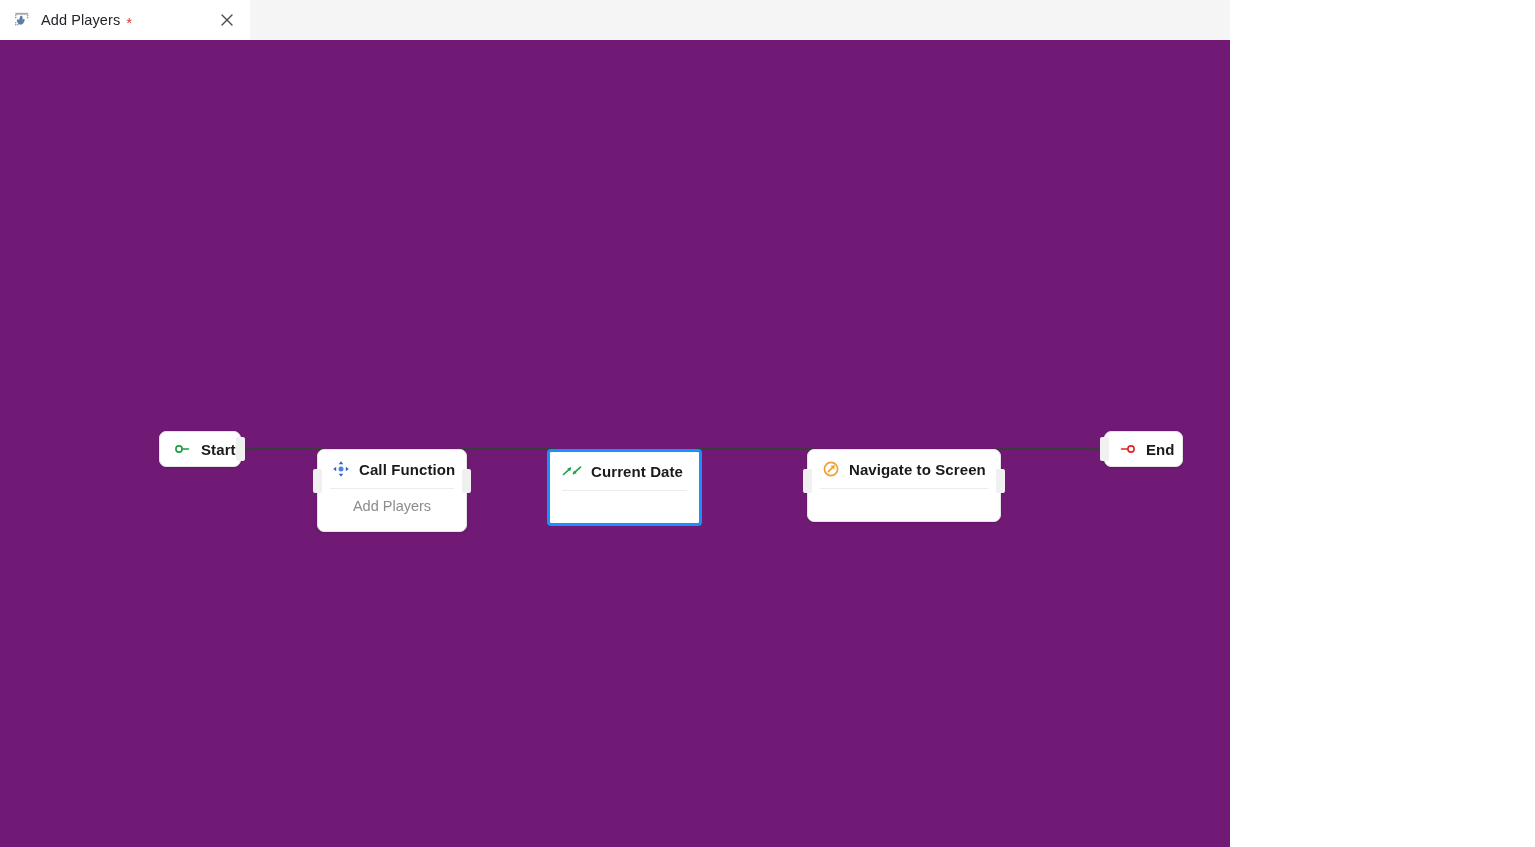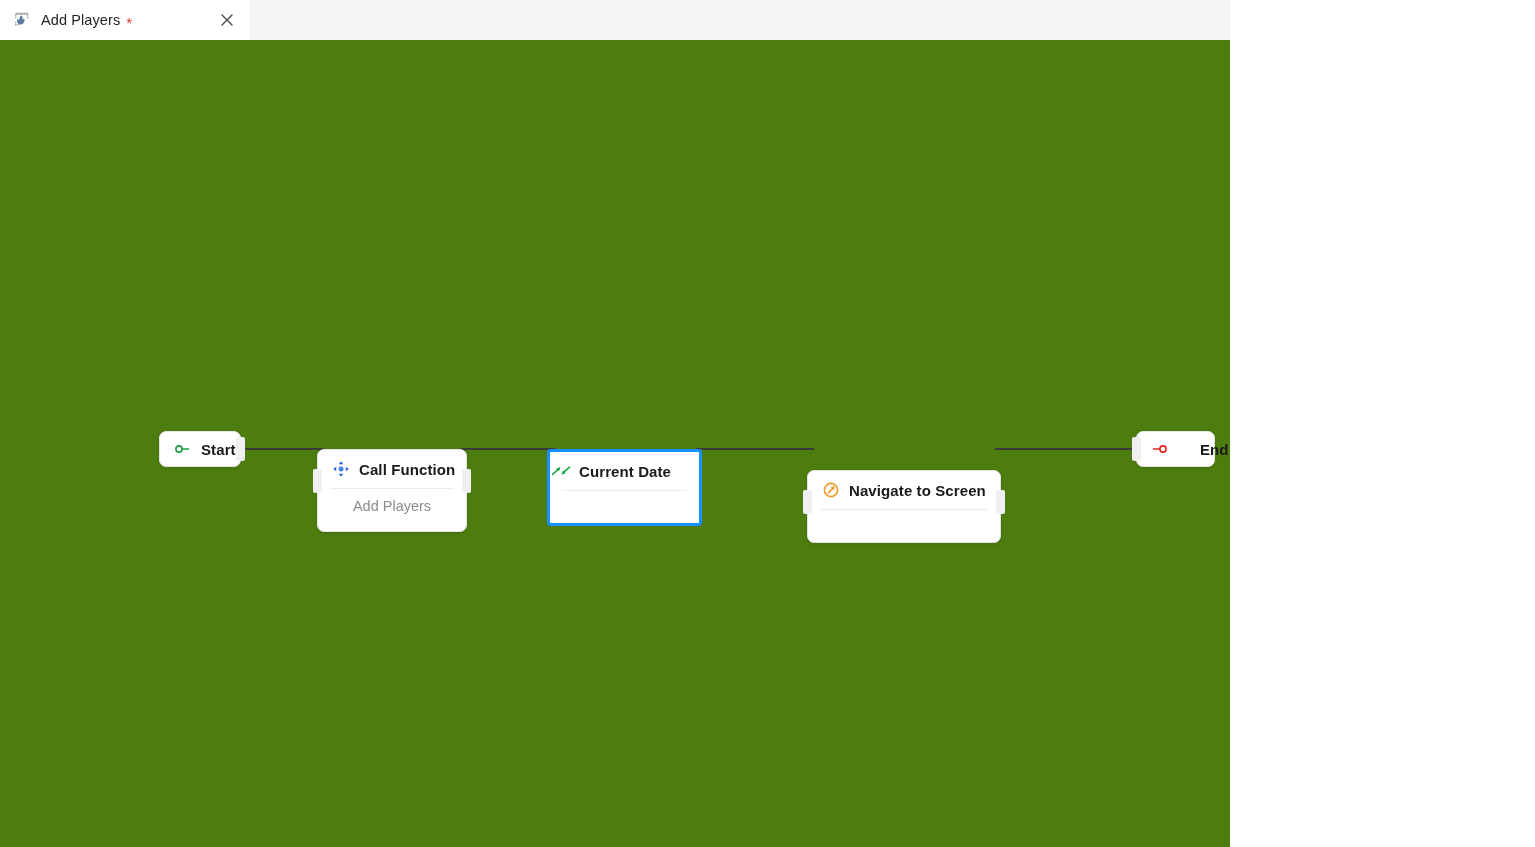--- a/index.html
+++ b/index.html
@@ -77,23 +77,22 @@
     user-select: none;
     white-space: nowrap;
   }
 
   
   #canvas {
     position: absolute;
     left: 0; top: 40px;
     width: 1230px;
     height: 807px;
-    background: #4d7c0f;
+    background: #701a75;
     overflow: hidden;
-    text-align: center;
   }
 
   
   .node {
     position: absolute;
     background: #ffffff;
     border: 1px solid #e4e4e4;
     border-radius: 7px;
     box-shadow: 0 1px 3px rgba(0,0,0,.13);
     box-sizing: border-box;
@@ -259,54 +258,54 @@
       </span>
       <span class="node-title">Call Function</span>
     </div>
     <div class="node-sep"></div>
     <div class="node-sub">Add Players</div>
     <span class="port left" style="top:31px;"></span>
     <span class="port right" style="top:31px;"></span>
   </div>
 
   <div class="node selected" style="left:547px; top:409px; width:155px; height:77px;">
-    <div class="node-head" style="padding-left:0;">
+    <div class="node-head" style="padding-left:12px;">
       <span class="node-icon wide">
         <svg viewBox="0 0 20 18" width="20" height="18">
           <g stroke="#18a846" stroke-width="1.7" fill="none" stroke-linecap="round">
             <path d="M1.5 12.5 L8.2 6.3"></path>
             <path d="M18.5 5.2 L11.6 11.4"></path>
           </g>
           <path d="M9.4 5.2 L8.0 9.2 L5.2 6.6 Z" fill="#18a846"></path>
           <path d="M10.6 12.6 L12.0 8.6 L14.8 11.2 Z" fill="#18a846"></path>
         </svg>
       </span>
       <span class="node-title">Current Date</span>
     </div>
     <div class="node-sep"></div>
     <div class="node-sub"></div>
   </div>
 
-  <div class="node" style="left:807px; top:430px; width:194px; height:73px;">
+  <div class="node" style="left:807px; top:409px; width:194px; height:73px;">
     <div class="node-head">
       <span class="node-icon">
         <svg viewBox="0 0 18 18" width="18" height="18">
           <circle cx="9" cy="9" r="6.6" fill="none" stroke="#f0a030" stroke-width="1.7"></circle>
           <path d="M11.9 6.1 L6.4 11.6" stroke="#f0a030" stroke-width="1.7" stroke-linecap="round"></path>
           <path d="M12.4 5.6 L12.3 9.6 L8.4 5.7 Z" fill="#f0a030"></path>
         </svg>
       </span>
       <span class="node-title">Navigate to Screen</span>
     </div>
     <div class="node-sep"></div>
     <span class="port left" style="top:31px;"></span>
     <span class="port right" style="top:31px;"></span>
   </div>
 
-  <div class="node small" style="left:1136px; top:391px; width:79px;gap:22px;">
+  <div class="node small" style="left:1104px; top:391px; width:79px;">
     <span class="node-icon">
       <svg viewBox="0 0 18 18" width="18" height="18">
         <path d="M2.5 9 H8.6" stroke="#e62020" stroke-width="1.6" stroke-linecap="round"></path>
         <circle cx="12" cy="9" r="3.1" fill="none" stroke="#e62020" stroke-width="1.6"></circle>
       </svg>
     </span>
     <span class="node-title">End</span>
     <span class="port left"></span>
   </div>
 

